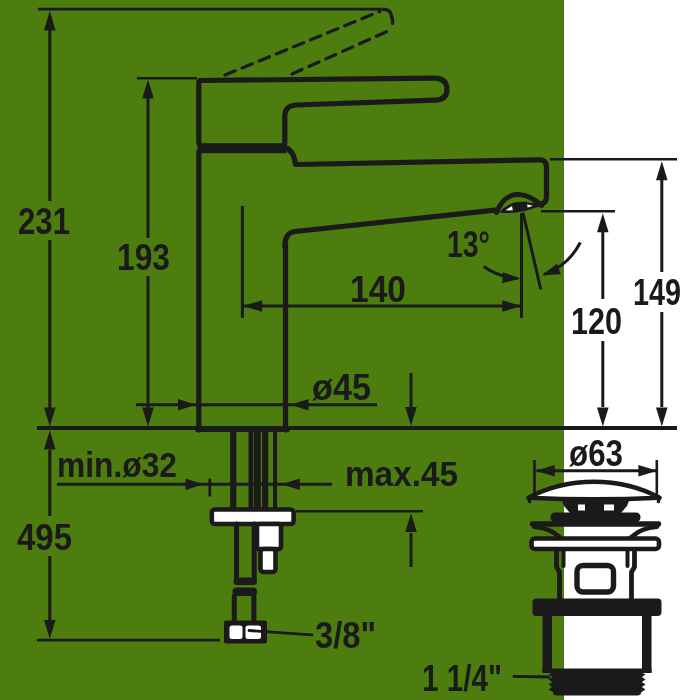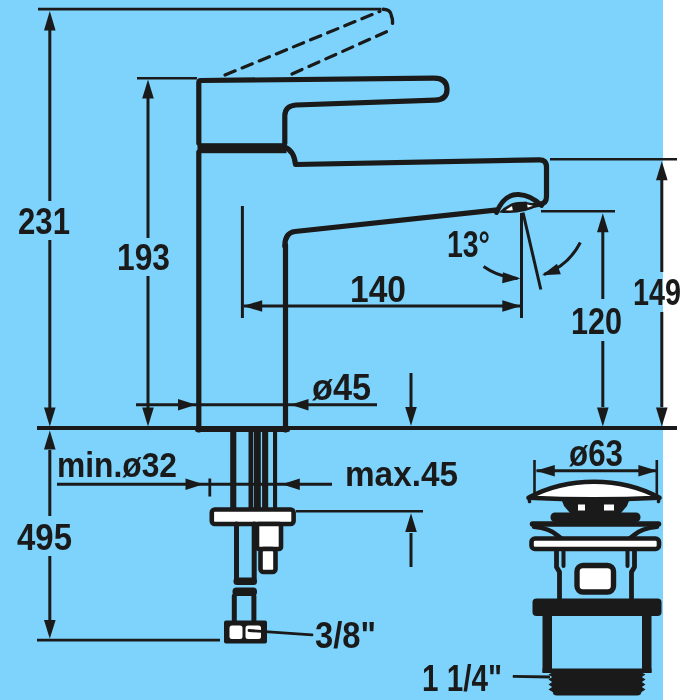--- a/index.html
+++ b/index.html
@@ -1,16 +1,16 @@
 <!DOCTYPE html>
 <html><head>
 <meta charset="utf-8">
 <style>
   html,body{margin:0;padding:0;background:#ffffff;}
-  #page{width:663px;height:700px;position:relative;background:#7dd3fc;}
+  #page{width:564px;height:700px;position:relative;background:#4d7c0f;}
   svg{display:block;}
   text{font-family:"Liberation Sans",sans-serif;font-weight:bold;fill:#1a1a1a;}
 </style>
 </head>
 <body>
 <div id="page">
 <svg width="700" height="700" viewBox="0 0 700 700">
 <g stroke="#1a1a1a" fill="none" stroke-linecap="round" stroke-linejoin="round">
 
 <g stroke-width="5.2">

